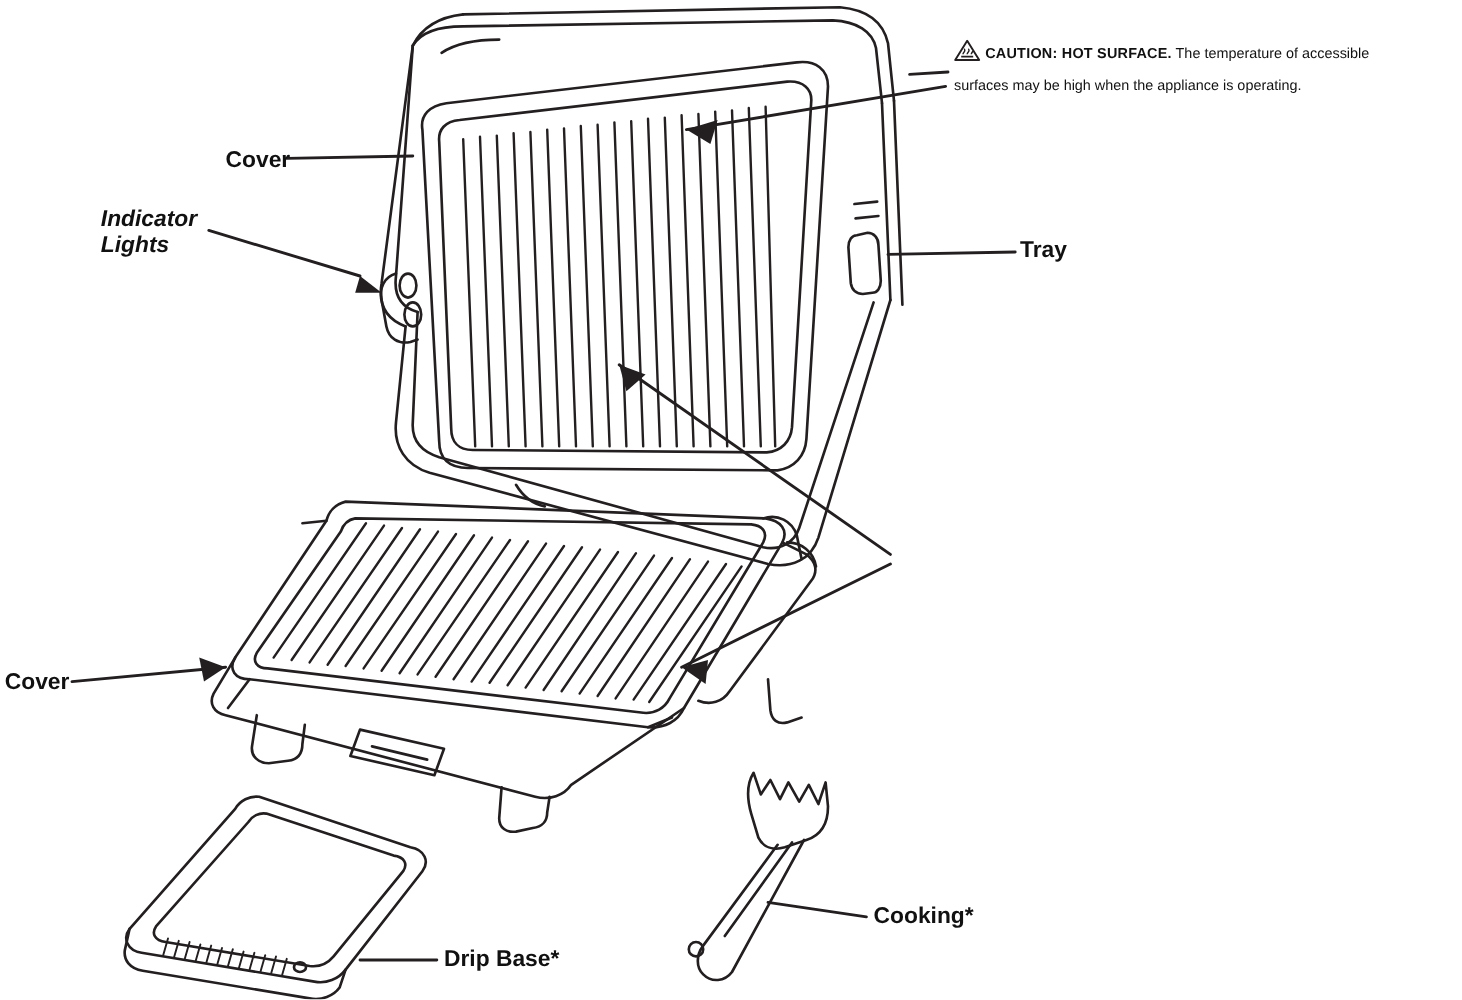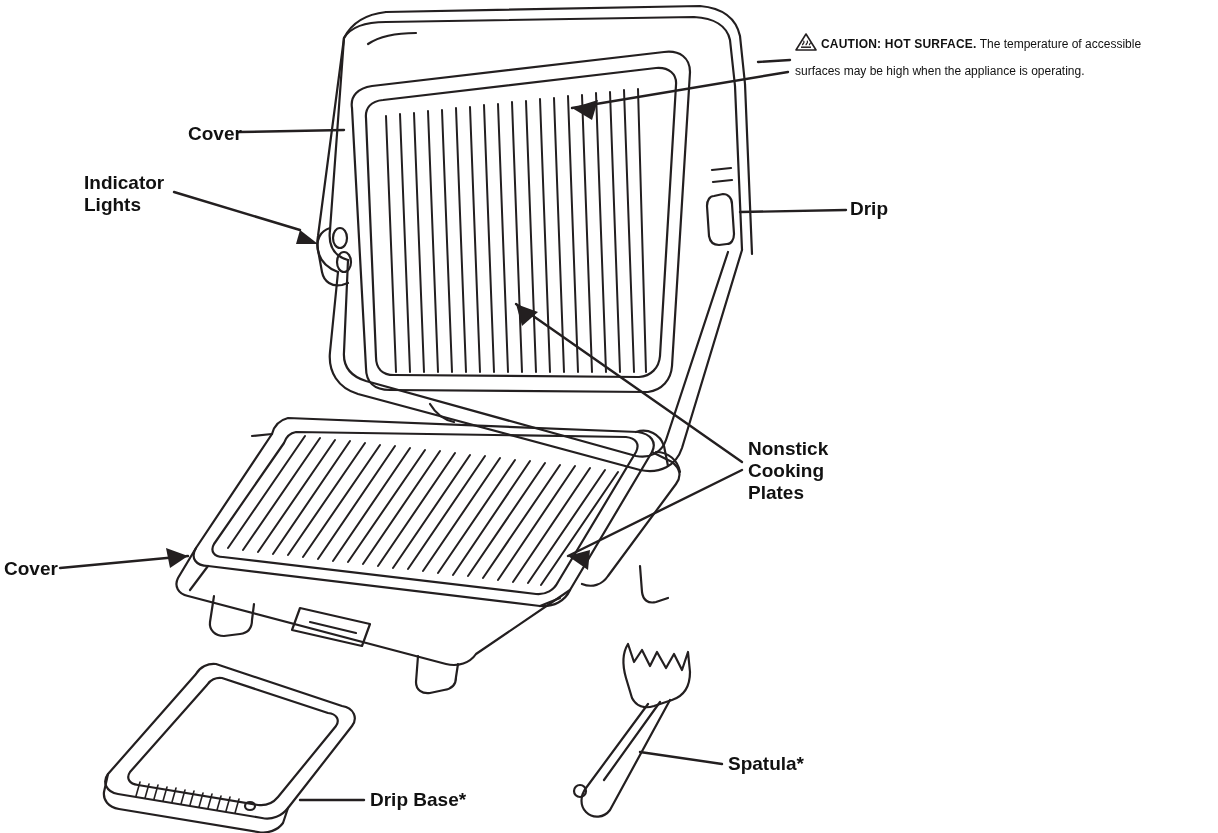--- a/index.html
+++ b/index.html
@@ -48,21 +48,21 @@
   }
   .caution-icon {
     display: inline-block;
     vertical-align: -3px;
     margin-right: 4px;
   }
   .caution-body {
     font-weight: normal;
   }
   #label-cover      { left: 188px; top: 123px; }
-  #label-indicator  { left: 84px;  top: 172px; }
+  #label-indicator  { left: 84px;  top: 172px; font-style: italic; }
   #label-lock       { left: 850px; top: 198px; }
   #label-nonstick   { left: 748px; top: 438px; }
   #label-base       { left: 4px;   top: 558px; }
   #label-driptray   { left: 370px; top: 789px; }
   #label-spatula    { left: 728px; top: 753px; }
 </style>
 </head>
 <body>
 
 <div id="page">
@@ -205,27 +205,24 @@
 
       <path d="M364 800 L300 800" stroke-width="2.4"></path>
 
       <path d="M722 764 L640 752" stroke-width="2.4"></path>
     </g>
   </svg>
 
   <div class="callout" id="label-cover">Cover</div>
   <div class="callout" id="label-indicator">Indicator
 Lights</div>
-  <div class="callout" id="label-lock">Drip</div>
-  <div class="callout" id="label-nonstick">Nonstick
-Cooking
-Plates</div>
+  <div class="callout" id="label-lock">Tray</div>
   <div class="callout" id="label-base">Cover</div>
   <div class="callout" id="label-driptray">Drip Base*</div>
-  <div class="callout" id="label-spatula">Spatula*</div>
+  <div class="callout" id="label-spatula">Cooking*</div>
 
   <div class="caution-block">
     <span class="caution-icon">
       <svg width="22" height="18" viewBox="0 0 22 18">
         <path d="M11 1 L21 17 L1 17 Z" fill="none" stroke="#231f20" stroke-width="1.6" stroke-linejoin="round"></path>
         <path d="M6 14.2 L16 14.2" stroke="#231f20" stroke-width="1.5"></path>
         <path d="M7.5 12.2 C7.5 10.6 9 10.4 9 9 C9 8.1 8.4 7.7 8.4 7.7" fill="none" stroke="#231f20" stroke-width="1.2"></path>
         <path d="M11 12.2 C11 10.6 12.5 10.4 12.5 9 C12.5 8.1 11.9 7.7 11.9 7.7" fill="none" stroke="#231f20" stroke-width="1.2"></path>
         <path d="M14.4 12.2 C14.4 10.9 15.6 10.6 15.6 9.4" fill="none" stroke="#231f20" stroke-width="1.2"></path>
       </svg>

